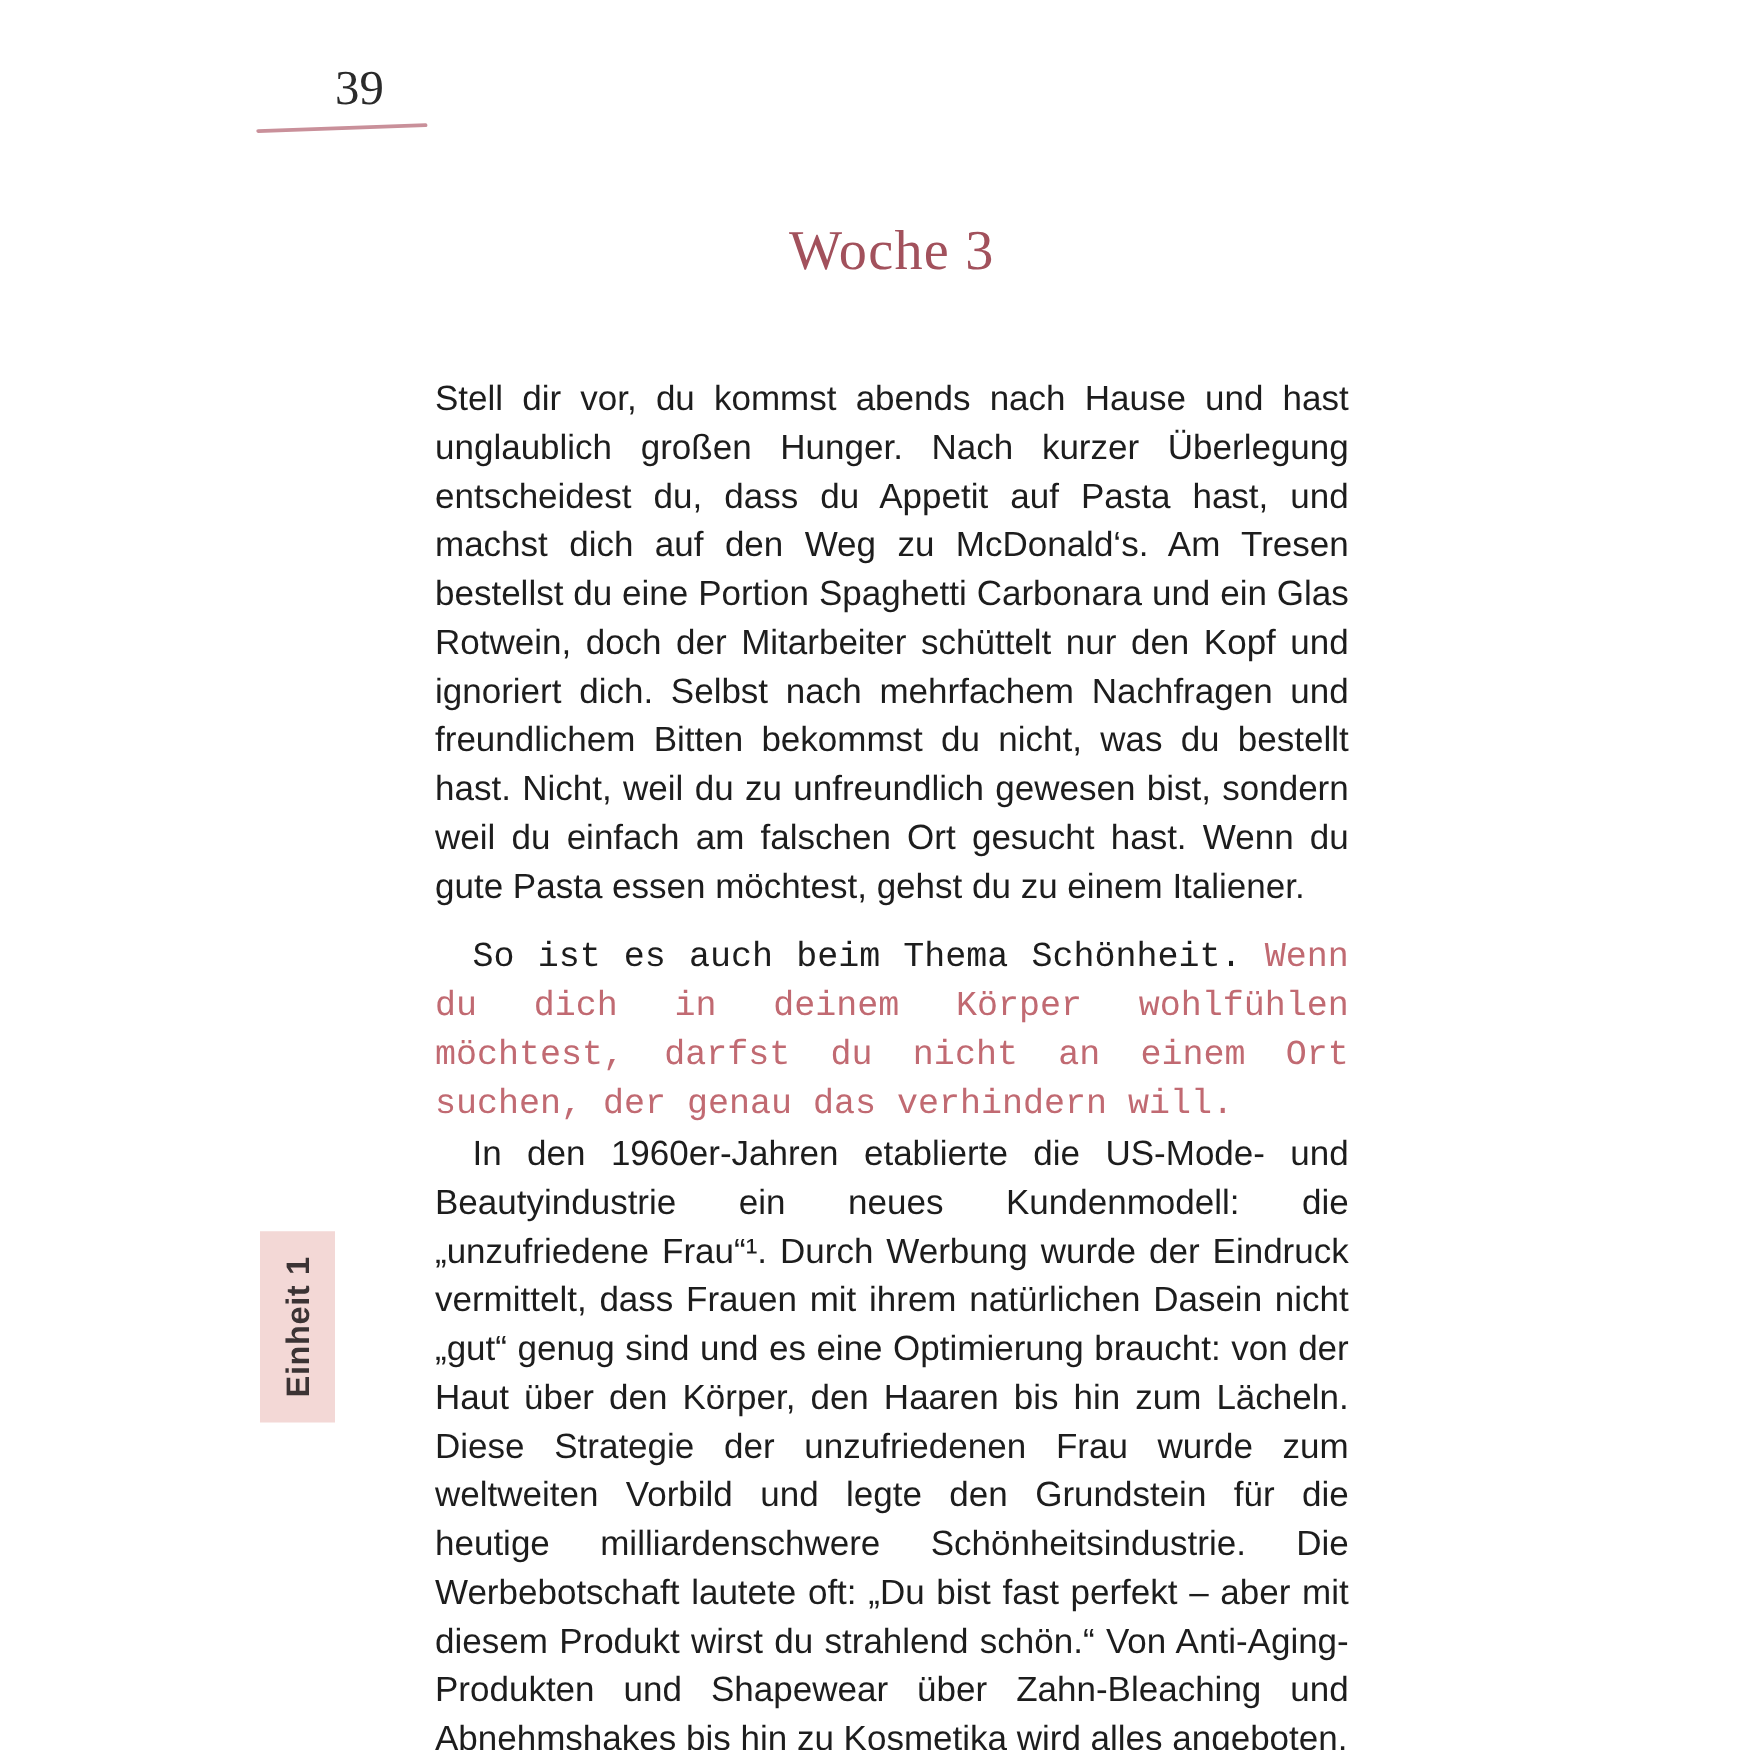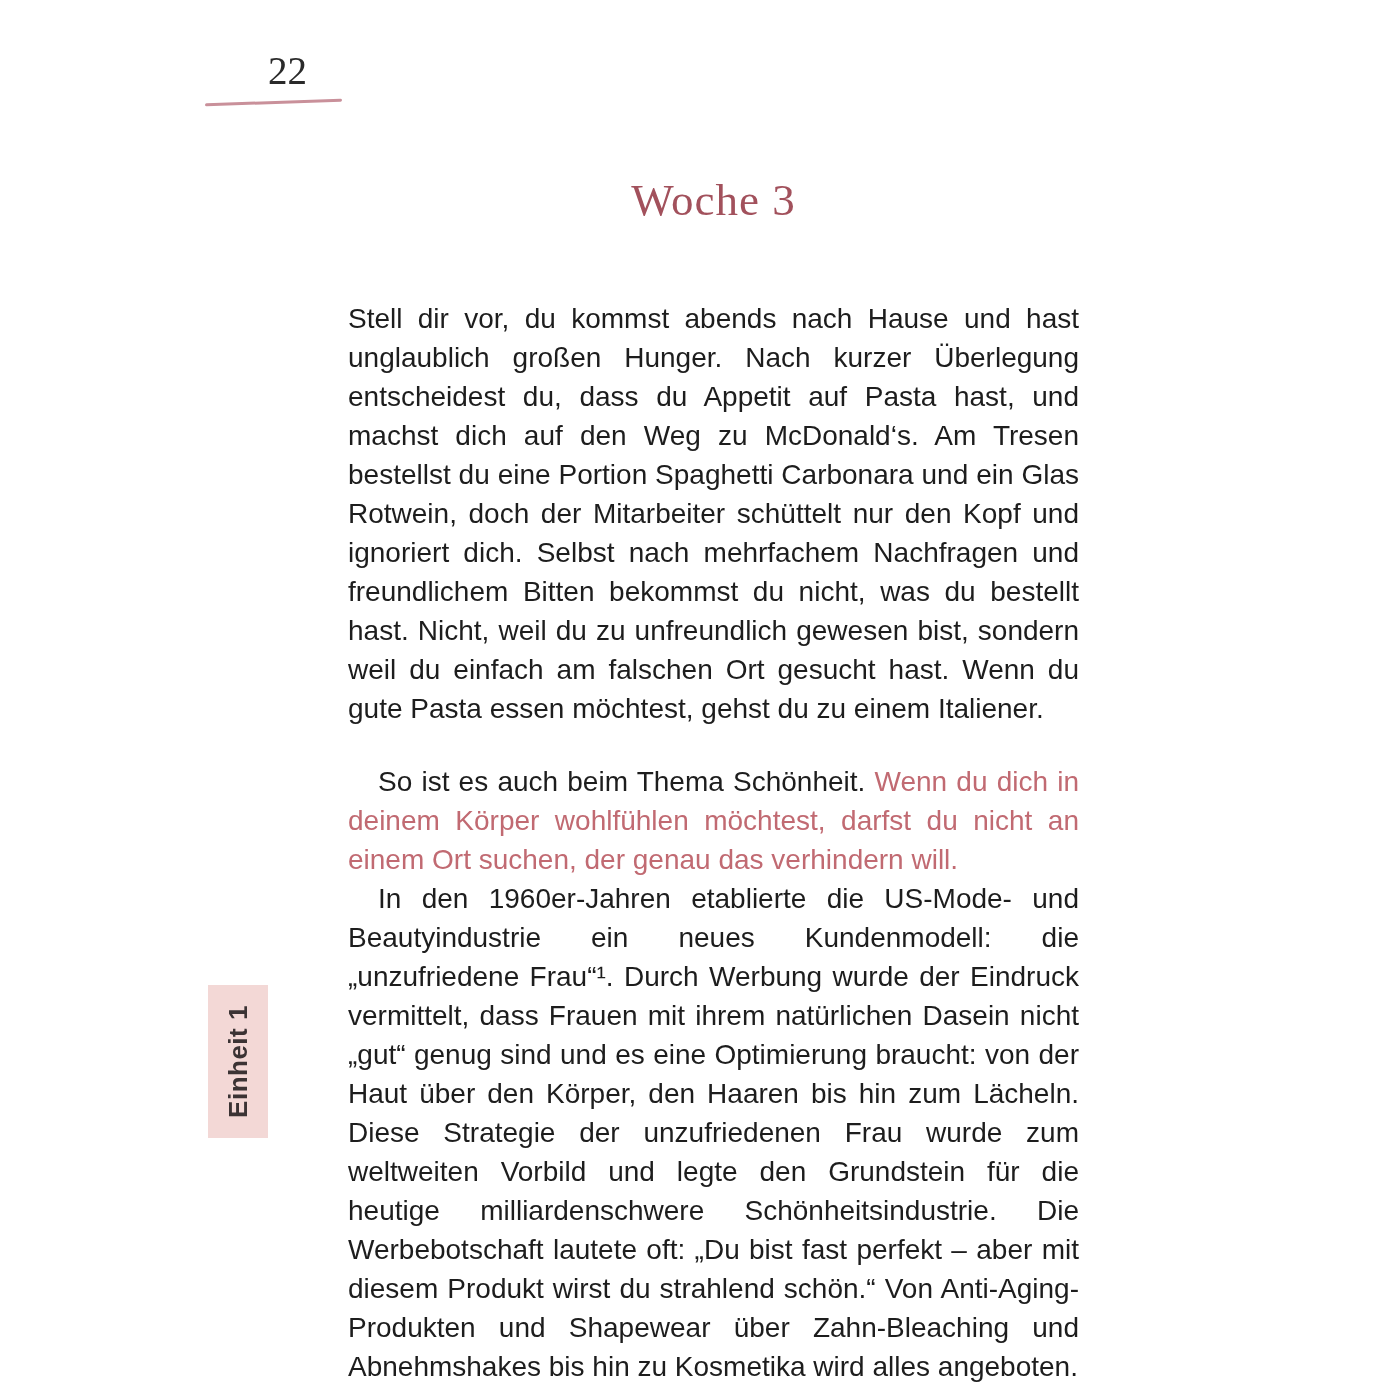--- a/index.html
+++ b/index.html
@@ -47,21 +47,21 @@
   
   .bodycol {
     position: absolute; left: 348px; top: 299px;
     width: 731px;
     font-size: 28px; line-height: 39px;
     text-align: justify;
     hyphens: manual;
   }
   .bodycol p { margin: 0; }
   .bodycol p.indent { text-indent: 30px; }
-  .bodycol p.gap-before { margin-top: 34px; }
+  .bodycol p.gap-before { margin-top: 19px; font-family: Liberation Mono, monospace; }
   .rose { color: #c16a72; }
 
   
   .unit-tab {
     position: absolute; left: 208px; top: 985px;
     width: 60px; height: 153px;
     background: #f3d8d6;
     display: flex; align-items: center; justify-content: center;
   }
   .unit-tab-label {
@@ -69,21 +69,21 @@
     white-space: nowrap;
     font-size: 26px; font-weight: bold;
     color: #3b3334; letter-spacing: 0.5px;
   }
 </style>
 </head>
 <body>
 
 <div class="page">
 
-  <div class="pagenum">22</div>
+  <div class="pagenum">39</div>
   <div class="pagenum-rule"></div>
 
   <div class="header">
     <div class="kicker">Woche 3</div>
   </div>
 
   <div class="bodycol">
     <p>Stell dir vor, du kommst abends nach Hause und hast unglaub­lich großen Hunger. Nach kurzer Überlegung entscheidest du, dass du Appetit auf Pasta hast, und machst dich auf den Weg zu McDonald‘s. Am Tresen bestellst du eine Portion Spaghetti Car­bonara und ein Glas Rotwein, doch der Mitarbeiter schüttelt nur den Kopf und ignoriert dich. Selbst nach mehrfachem Nachfra­gen und freundlichem Bitten bekommst du nicht, was du bestellt hast. Nicht, weil du zu unfreundlich gewesen bist, sondern weil du einfach am falschen Ort gesucht hast. Wenn du gute Pasta essen möchtest, gehst du zu einem Italiener.</p>
     <p class="indent gap-before"><span>So ist es auch beim Thema Schönheit.</span> <span class="rose">Wenn du dich in dei­nem Körper wohlfühlen möchtest, darfst du nicht an einem Ort suchen, der genau das verhindern will.</span></p>
     <p class="indent">In den 1960er-Jahren etablierte die US-Mode- und Beauty­industrie ein neues Kundenmodell: die „unzufriedene Frau“¹. Durch Werbung wurde der Eindruck vermittelt, dass Frauen mit ihrem natürlichen Dasein nicht „gut“ genug sind und es eine Optimierung braucht: von der Haut über den Körper, den Haa­ren bis hin zum Lächeln. Diese Strategie der unzufriedenen Frau wurde zum weltweiten Vorbild und legte den Grundstein für die heutige milliardenschwere Schönheitsindustrie. Die Werbebot­schaft lautete oft: „Du bist fast perfekt – aber mit diesem Pro­dukt wirst du strahlend schön.“ Von Anti-Aging-Produkten und Shapewear über Zahn-Bleaching und Abnehmshakes bis hin zu Kosmetika wird alles angeboten.</p>

